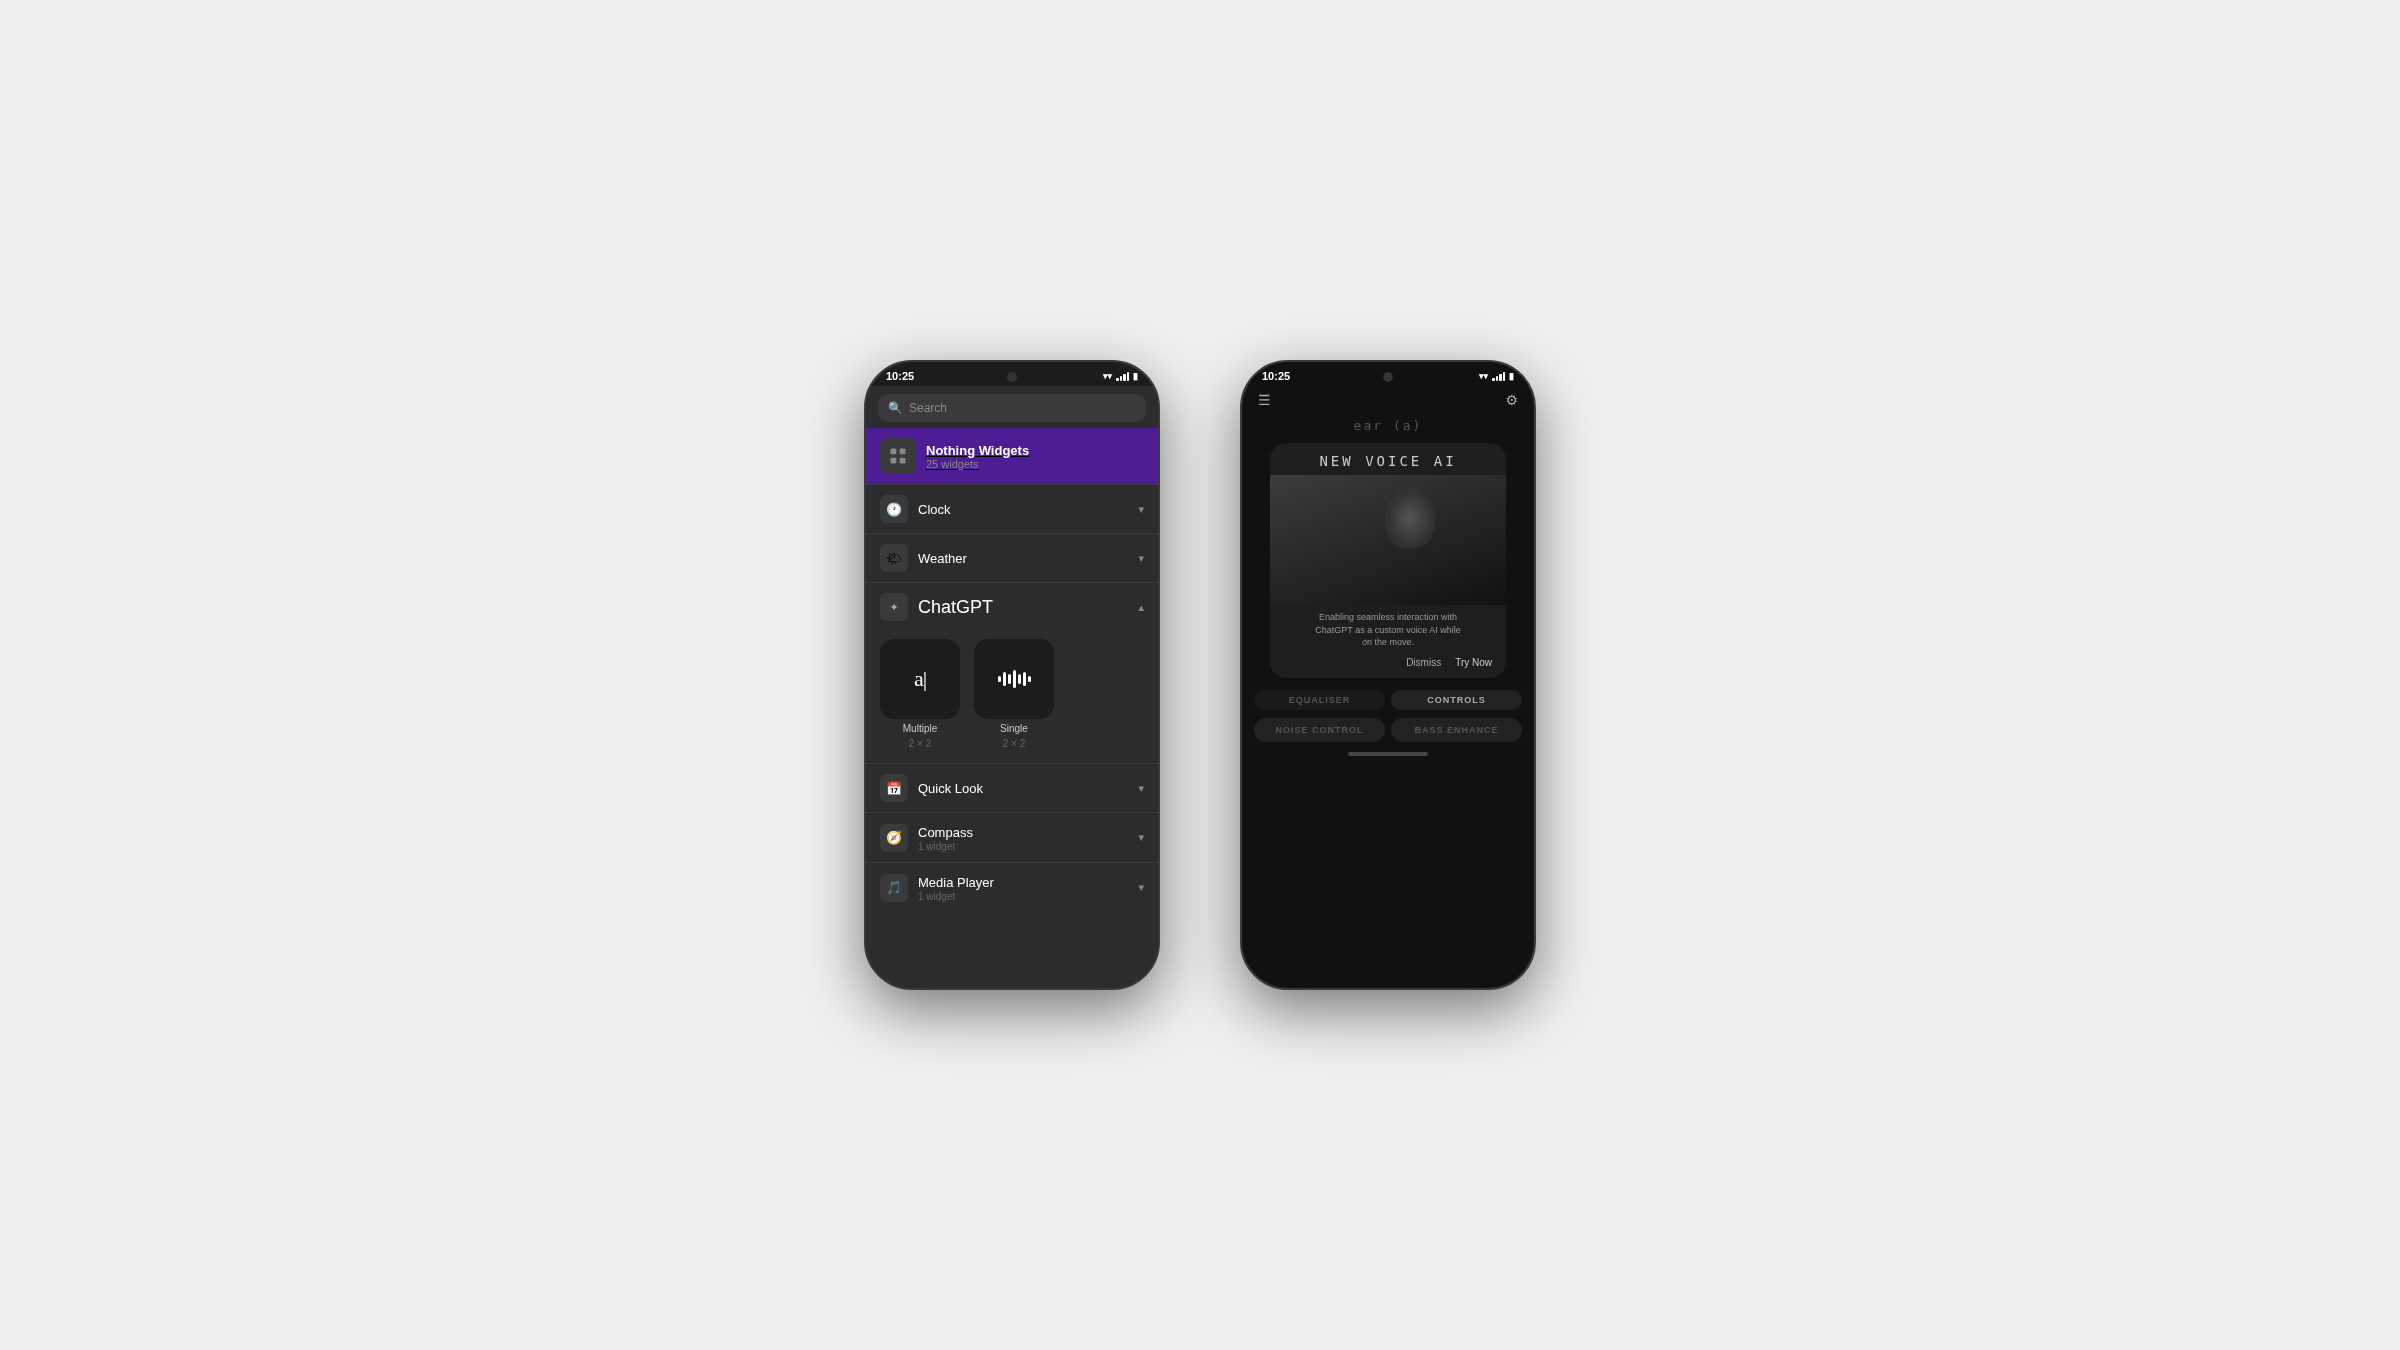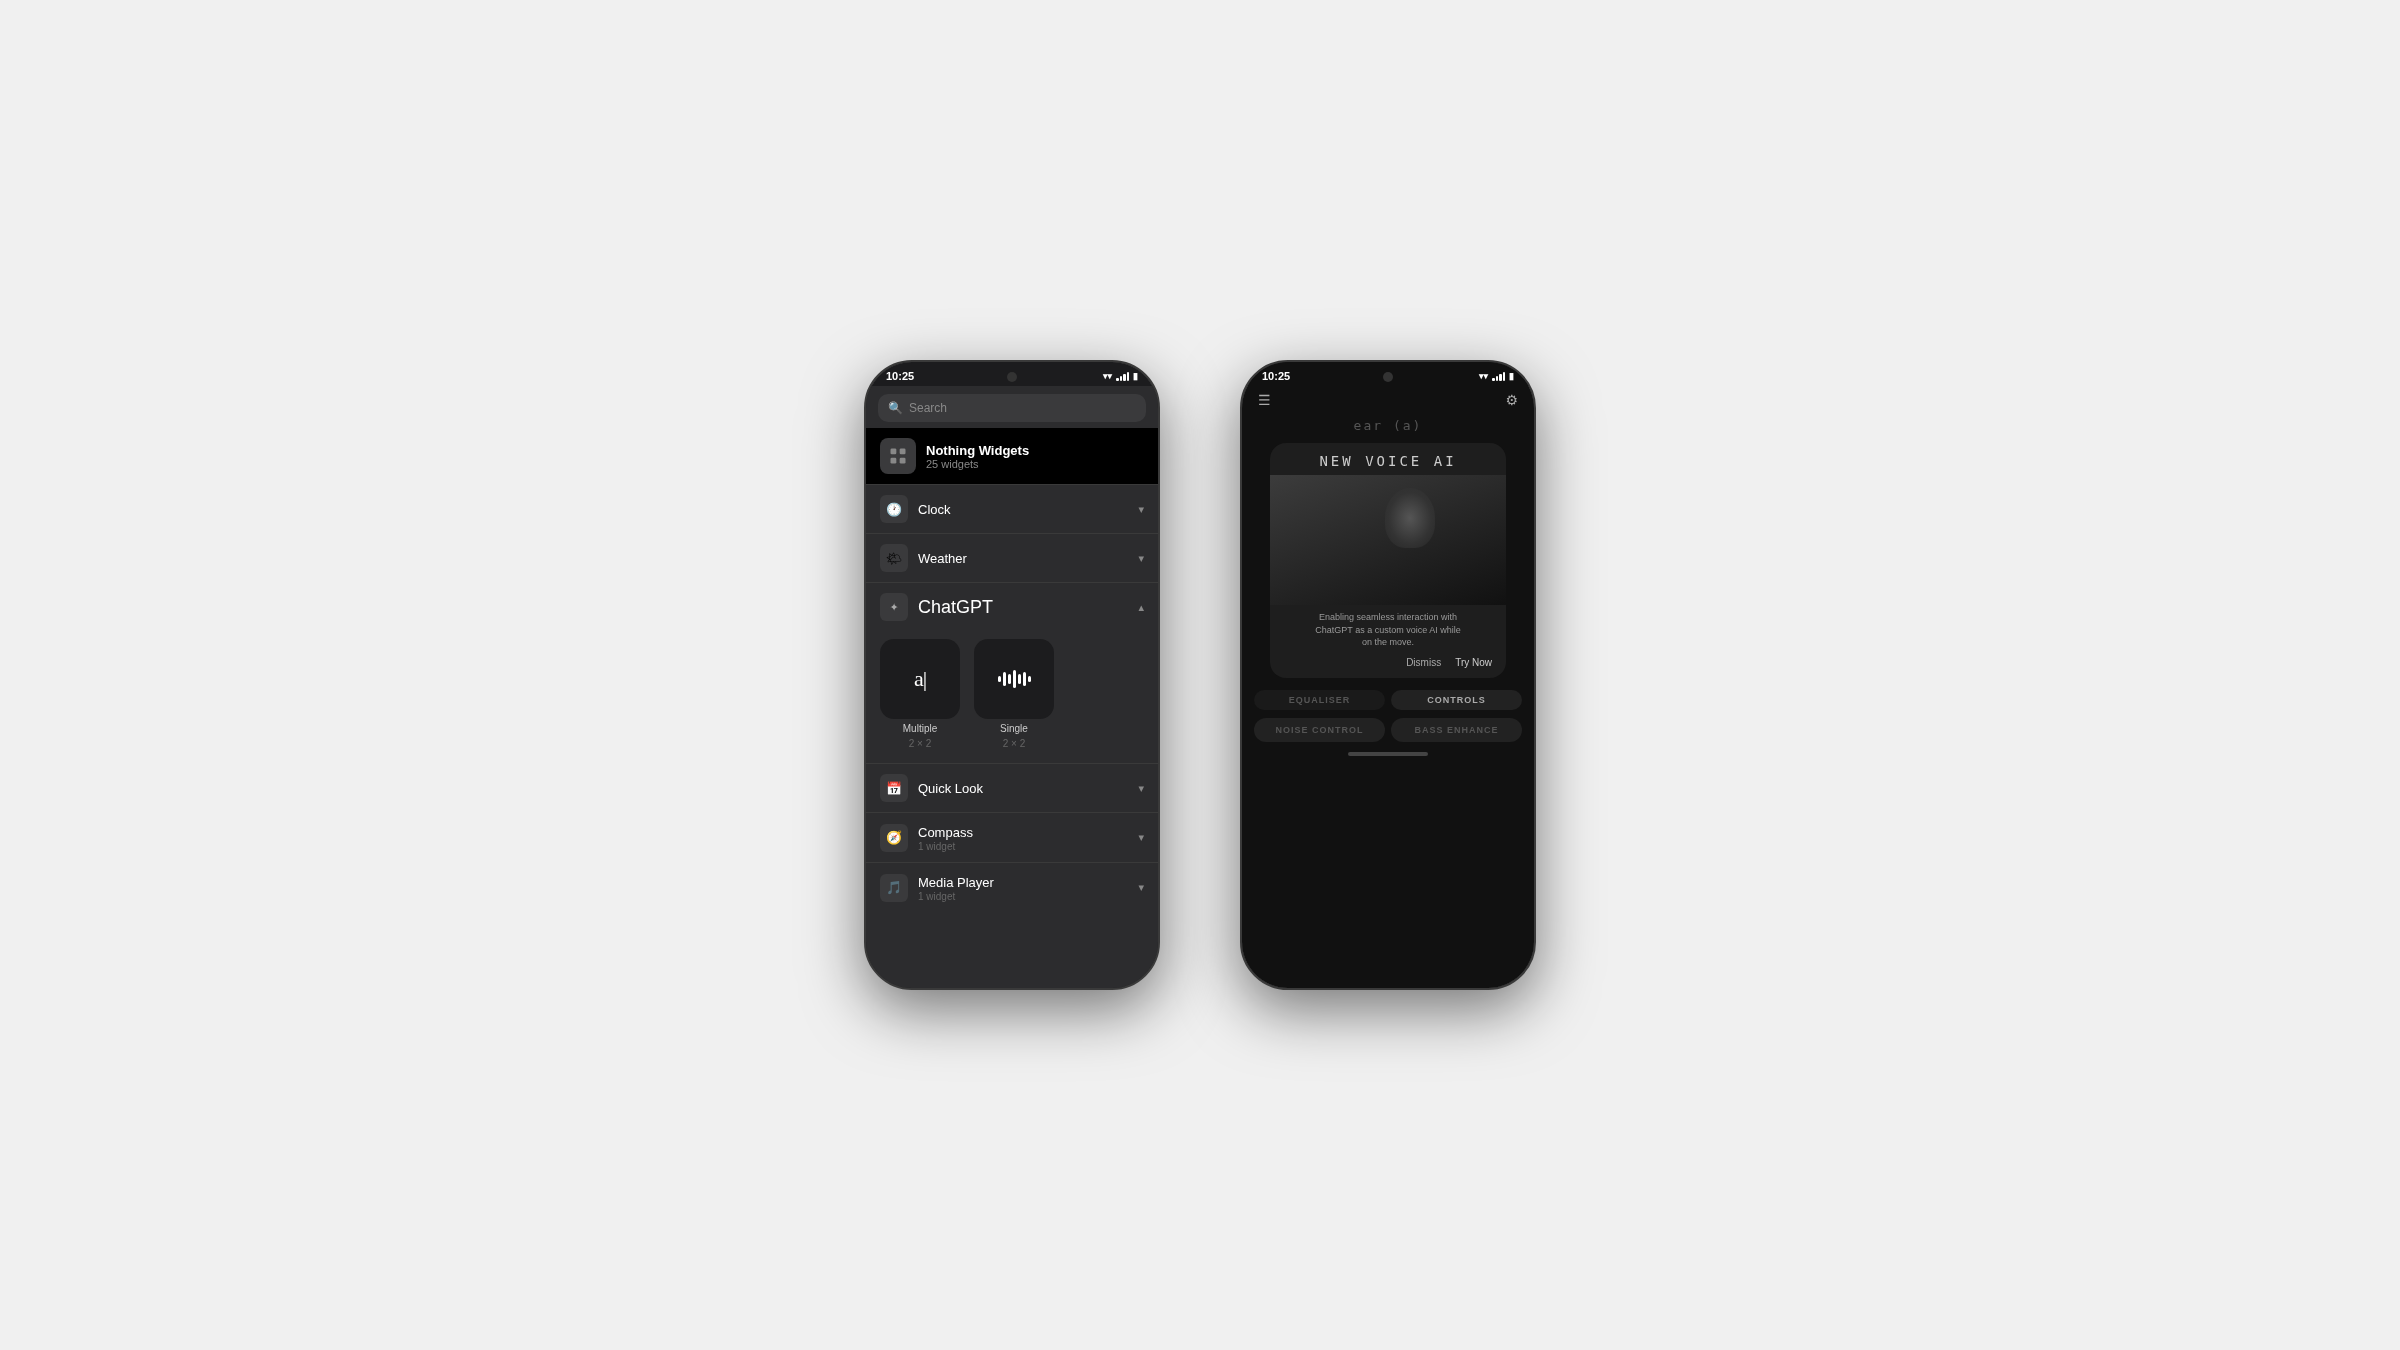--- a/index.html
+++ b/index.html
@@ -118,21 +118,22 @@
       color: #888;
       font-size: 12px;
     }
 
     
     .nw-header {
       display: flex;
       align-items: center;
       padding: 10px 14px;
       gap: 10px;
-      background: #000000;
+      background: #4c1d95;
+      text-decoration: underline;
     }
     .nw-icon {
       width: 36px;
       height: 36px;
       background: #3a3a3c;
       border-radius: 8px;
       display: flex;
       align-items: center;
       justify-content: center;
     }

